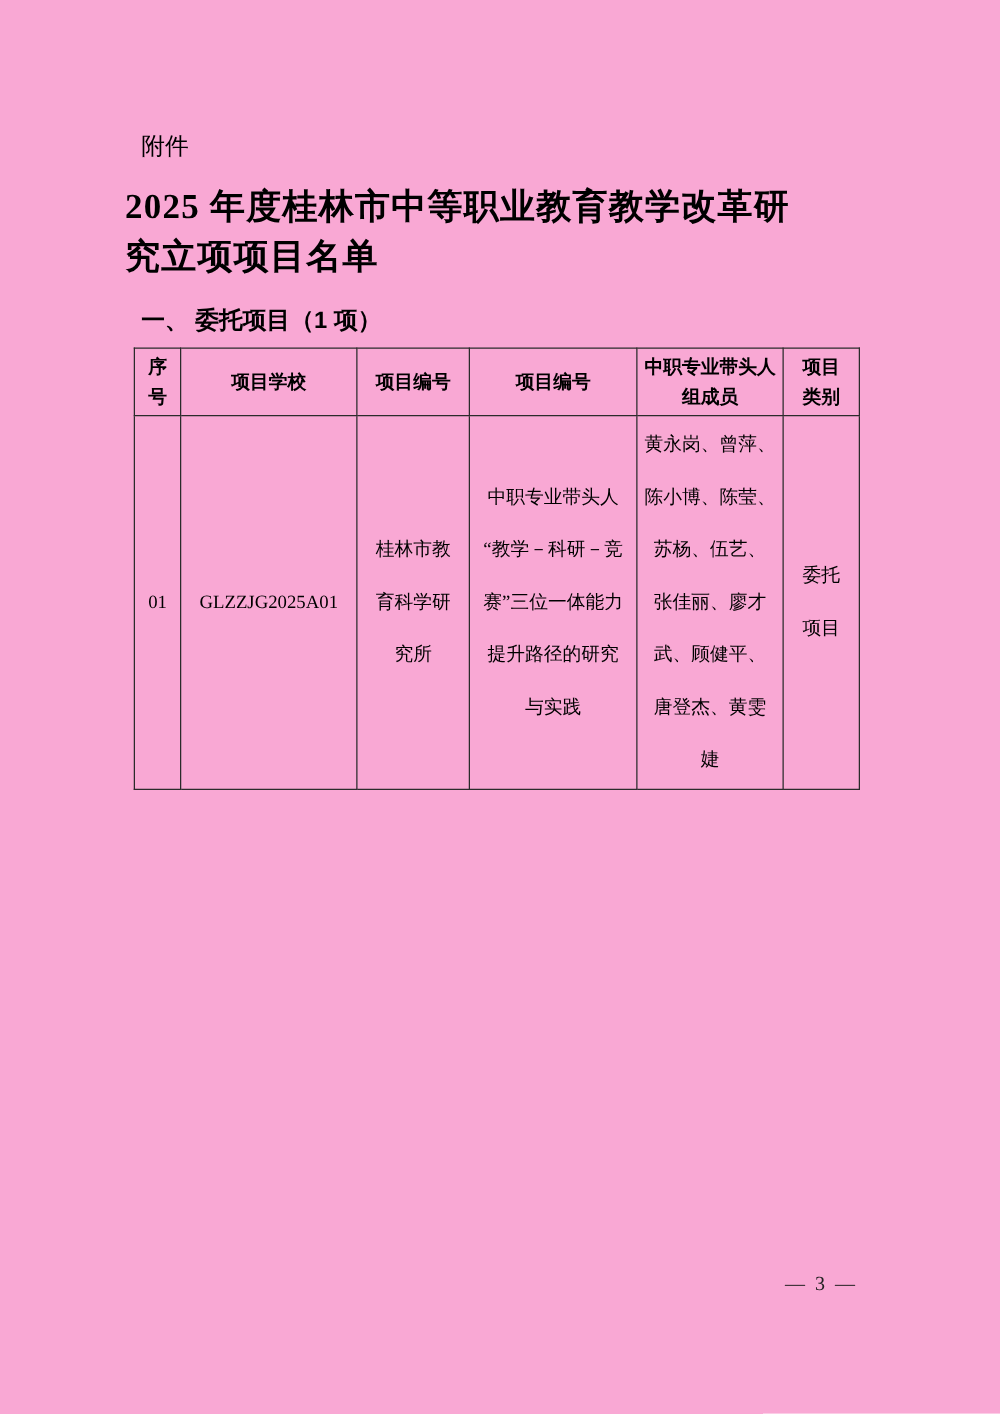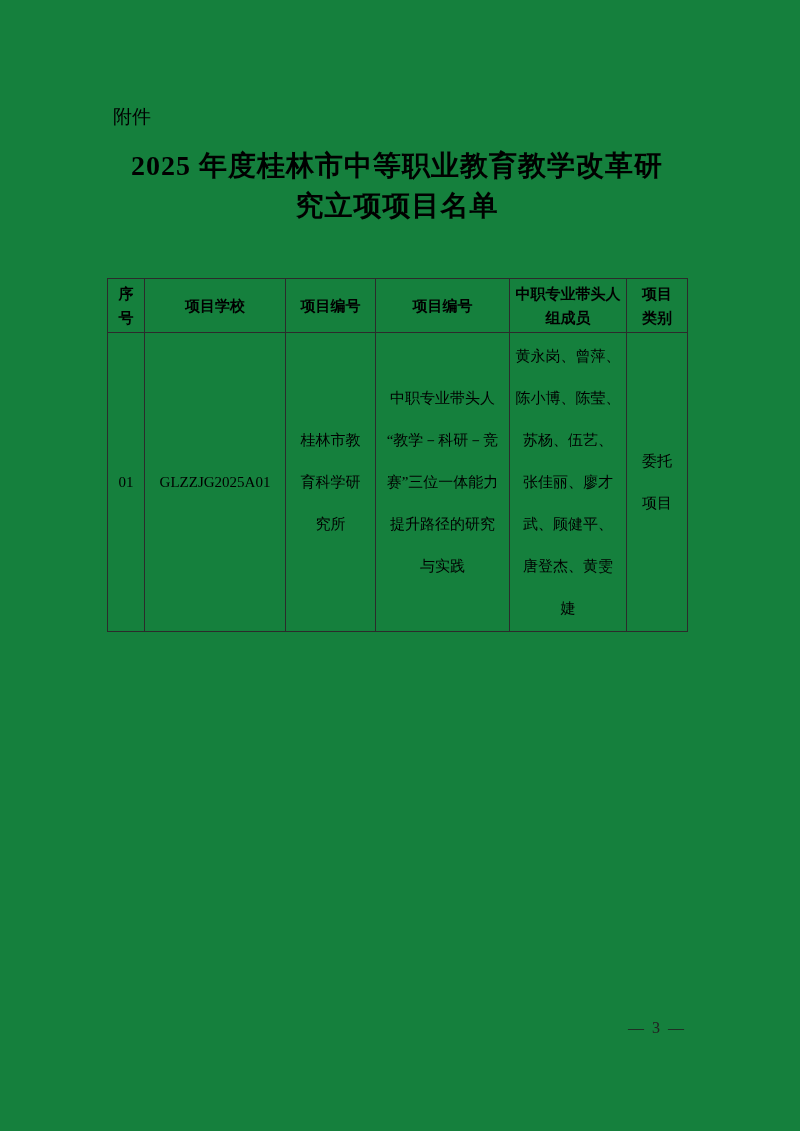--- a/index.html
+++ b/index.html
@@ -1,40 +1,40 @@
 <!DOCTYPE html>
 <html><head>
 <meta charset="utf-8">
 <style>
   * { margin: 0; padding: 0; box-sizing: border-box; }
   html, body { background: #ffffff; }
   .page {
     position: relative;
     width: 800px;
     height: 1131px;
-    background: #15803d;
+    background: #f9a8d4;
     color: #111111;
     font-family: "Liberation Serif", "DejaVu Serif", serif;
     overflow: hidden;
   }
   .attachment-label {
     position: absolute;
     left: 113px;
     top: 104px;
     font-family: "Liberation Sans", "DejaVu Sans", sans-serif;
     font-size: 19px;
     color: #000000;
     white-space: pre-line;
   }
   .doc-title {
     position: absolute;
     left: 100px;
     top: 146px;
     width: 594px;
-    text-align: center;
+    text-align: left;
     font-family: "Liberation Serif", "DejaVu Serif", serif;
     font-weight: bold;
     font-size: 28px;
     line-height: 40px;
     color: #000000;
     white-space: pre-line;
     letter-spacing: 1px;
   }
   .section-heading {
     position: absolute;
@@ -97,20 +97,21 @@
 </head>
 <body>
 
 <div class="page">
 
   <div class="attachment-label">附件</div>
 
   <h1 class="doc-title">2025 年度桂林市中等职业教育教学改革研
 究立项项目名单</h1>
 
+  <div class="section-heading">一、 委托项目（1 项）</div>
 
   <table class="projects">
     <colgroup>
       <col class="col-seq">
       <col class="col-code">
       <col class="col-school">
       <col class="col-name">
       <col class="col-team">
       <col class="col-category">
     </colgroup>

